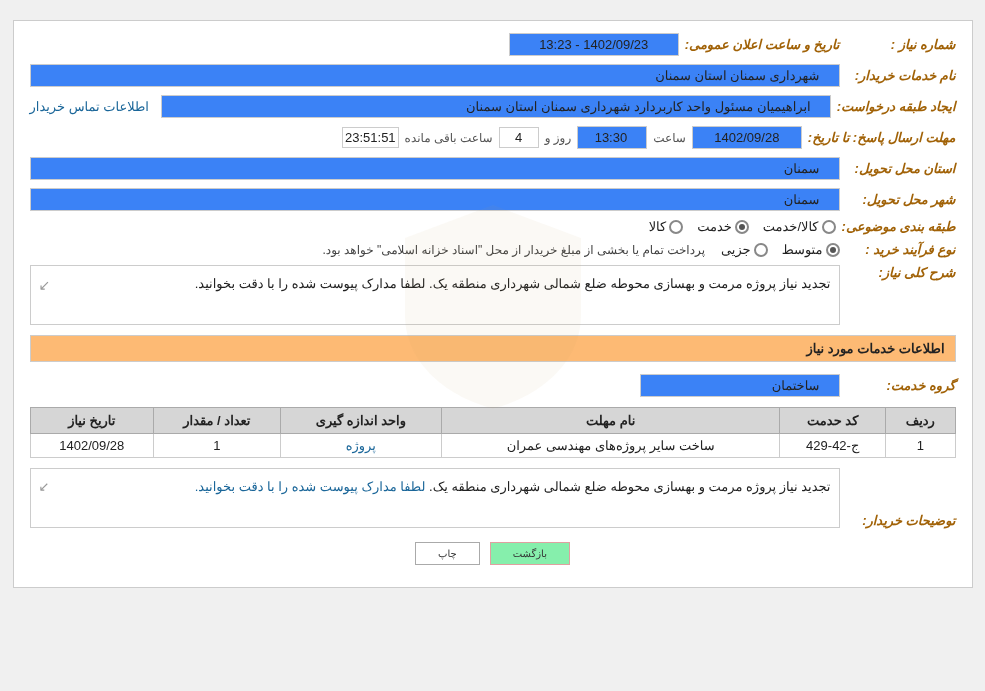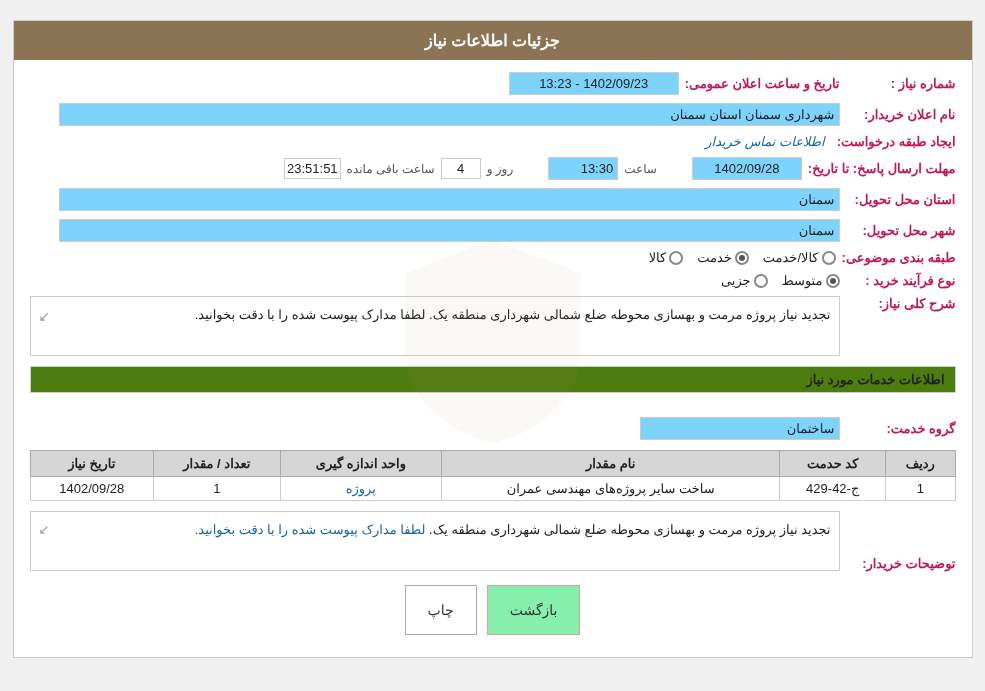--- a/index.html
+++ b/index.html
@@ -27,47 +27,46 @@
     .content {
       padding: 12px 16px;
     }
     .row {
       display: flex;
       align-items: center;
       margin-bottom: 8px;
       gap: 6px;
     }
     .label {
-      color: #be185d;
+      color: #a16207;
       font-weight: bold;
       white-space: nowrap;
       min-width: 110px;
       text-align: right;
+      font-style: italic;
     }
     .value-box {
       border: 1px solid #ccc;
-      background: #7dd3fc;
-      padding: 3px 4px;
+      background: #3b82f6;
+      padding: 3px 19px;
       min-height: 22px;
       flex: 1;
       text-align: right;
-      margin-left: 29px;
     }
     .blue-link {
       color: #1a6699;
       text-decoration: none;
       cursor: pointer;
-      font-style: italic;
     }
     .section-title {
-      background: #4d7c0f;
+      background: #fdba74;
       border: 1px solid #ccc;
       padding: 5px 10px;
       font-weight: bold;
-      margin: 10px 0 24px 0;
+      margin: 10px 0 12px 0;
       text-align: right;
     }
     .radio-group {
       display: flex;
       gap: 14px;
       align-items: center;
     }
     .radio-item {
       display: flex;
       align-items: center;
@@ -142,24 +141,24 @@
     .main-wrapper {
       position: relative;
     }
     .buttons-row {
       display: flex;
       justify-content: center;
       gap: 10px;
       margin: 14px 0 10px 0;
     }
     .btn {
-      padding: 16px 22px;
+      padding: 5px 22px;
       border: 1px solid #aaa;
       cursor: pointer;
-      font-size: 14px;
+      font-size: 10px;
       font-family: Tahoma, Arial, sans-serif;
     }
     .btn-print {
       background: #fff;
       color: #333;
     }
     .btn-back {
       background: #86efac;
       color: #333;
       border-color: #e0a0a0;
@@ -199,39 +198,37 @@
 <body>
 
 <div class="container main-wrapper">
 
   <svg class="logo-bg" viewBox="0 0 200 200" xmlns="http://www.w3.org/2000/svg">
     <path d="M100 10 L180 40 L180 110 C180 155 140 185 100 195 C60 185 20 155 20 110 L20 40 Z" fill="#c0a060" stroke="none"></path>
     <circle cx="100" cy="105" r="40" fill="none" stroke="#c0a060" stroke-width="8"></circle>
     <text x="100" y="115" text-anchor="middle" font-size="28" fill="#c0a060">R</text>
   </svg>
 
-  <div class="header">
-    <span>جزئیات اطلاعات نیاز</span>
-  </div>
 
   <div class="content">
 
     <div class="row">
       <span class="label">شماره نیاز :</span>
       <span class="label" style="min-width:150px;">تاریخ و ساعت اعلان عمومی:</span>
       <div class="value-box" style="max-width:170px; text-align:center;">1402/09/23 - 13:23</div>
     </div>
 
     <div class="row">
-      <span class="label">نام اعلان خریدار:</span>
+      <span class="label">نام خدمات خریدار:</span>
       <div class="value-box">شهرداری سمنان استان سمنان</div>
     </div>
 
     <div class="row">
       <span class="label">ایجاد طبقه درخواست:</span>
+      <div class="value-box">ابراهیمیان مسئول واحد کاربردارد شهرداری سمنان استان سمنان</div>
       <a class="blue-link" style="white-space:nowrap; margin-right:6px;">اطلاعات تماس خریدار</a>
     </div>
 
     <div class="row countdown-row">
       <span class="label">مهلت ارسال پاسخ: تا تاریخ:</span>
       <div class="value-box" style="max-width:110px; text-align:center;">1402/09/28</div>
       <span class="small-label">ساعت</span>
       <div class="value-box" style="max-width:70px; text-align:right;">13:30</div>
       <span class="small-label">روز و</span>
       <div class="countdown-box">4</div>
@@ -272,20 +269,21 @@
       <div class="radio-group">
         <div class="radio-item">
           <span class="radio-dot checked"></span>
           <span>متوسط</span>
         </div>
         <div class="radio-item">
           <span class="radio-dot"></span>
           <span>جزیی</span>
         </div>
       </div>
+      <span style="margin-right:10px; color:#444; font-size:12px;">پرداخت تمام یا بخشی از مبلغ خریدار از محل "اسناد خزانه اسلامی" خواهد بود.</span>
     </div>
 
     <div class="row" style="align-items:flex-start;">
       <span class="label">شرح کلی نیاز:</span>
       <div class="description-box flex-grow">
         <span>تجدید نیاز پروژه مرمت و بهسازی محوطه ضلع شمالی شهرداری منطقه یک. لطفا مدارک پیوست شده را با دقت بخوانید.</span>
         <span class="cursor-icon">↙</span>
       </div>
     </div>
 
@@ -295,21 +293,21 @@
       <span class="label">گروه خدمت:</span>
       <div class="value-box" style="max-width:200px;">ساختمان</div>
     </div>
 
     <div class="table-section">
       <table>
         <thead>
           <tr>
             <th>ردیف</th>
             <th>کد حدمت</th>
-            <th>نام مقدار</th>
+            <th>نام مهلت</th>
             <th>واحد اندازه گیری</th>
             <th>تعداد / مقدار</th>
             <th>تاریخ نیاز</th>
           </tr>
         </thead>
         <tbody id="services-tbody">
         <tr>
         <td>1</td>
         <td>ج-42-429</td>
         <td>ساخت سایر پروژه‌های مهندسی عمران</td>

